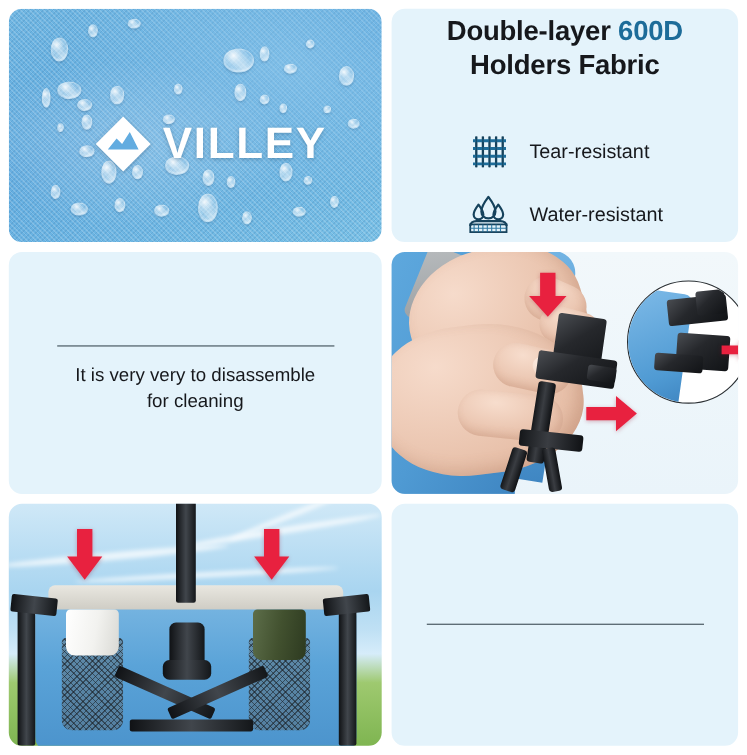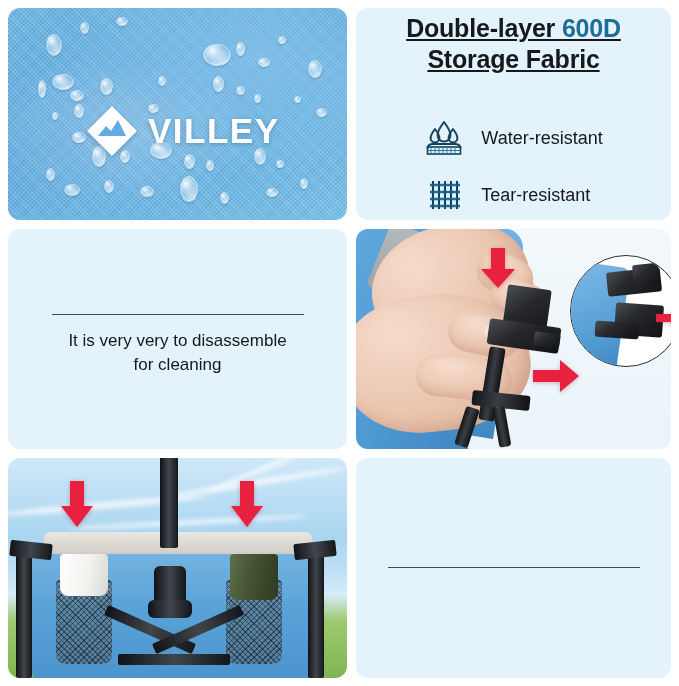--- a/index.html
+++ b/index.html
@@ -39,21 +39,20 @@
     background:#e4f3fb;
     padding:10px 26px;
   }
   .tp-title {
     font-size:25px;
     font-weight:700;
     color:#16181c;
     letter-spacing:-0.2px;
     text-align:center;
     line-height:1.22;
-    text-decoration:underline;
   }
   .tp-title .accent { color:#1d6c99; }
   .tp-rule {
     height:1px;
     background:#3d4d55;
     width:252px;
     margin:13px 0 14px 0;
   }
   .tp-sub {
     font-size:17px;
@@ -82,21 +81,21 @@
     border:1px solid rgba(255,255,255,.30);
   }
   .logo-wrap {
     position:absolute;
     left:78px; top:97px;
     display:flex; align-items:center; gap:10px;
     filter:drop-shadow(0 1px 2px rgba(20,60,95,.35));
   }
   .logo-mark { width:52px; height:52px; }
   .logo-text {
-    font-size:35px;
+    font-size:40px;
     font-weight:700;
     color:#ffffff;
     letter-spacing:1.5px;
     font-family:"Liberation Sans", sans-serif;
   }
 
   
   .features { margin-top:17px; display:flex; flex-direction:column; gap:17px; }
   .feat { display:flex; align-items:center; gap:17px; }
   .feat-ico { width:40px; height:40px; flex:0 0 40px; }
@@ -255,55 +254,55 @@
         <path d="M26 1 L51 26 L26 51 L1 26 Z" fill="#ffffff"></path>
         <path d="M12 31 L20 21 L25 26 L32 15 L40 31 Z" fill="#62ace0"></path>
       </svg>
       <span class="logo-text">VILLEY</span>
     </div>
   </div>
 
   <div class="panel textpanel">
     <div class="tp-title">
       <span>Double-layer </span><span class="accent">600D</span><br>
-      <span>Storage Fabric</span>
+      <span>Holders Fabric</span>
     </div>
     <div class="tp-rule"></div>
 
     <div class="features">
+      <div class="feat">
+        <svg class="feat-ico" viewBox="0 0 40 40">
+          <g stroke="#16425c" stroke-width="2.1" fill="none">
+            <path d="M9 6 V34 M15 6 V34 M21 6 V34 M27 6 V34 M33 6 V34"></path>
+          </g>
+          <g stroke="#1d6c99" stroke-width="2.6" fill="none">
+            <path d="M6 10 H36 M6 17 H36 M6 24 H36 M6 31 H36"></path>
+          </g>
+          <g stroke="#16425c" stroke-width="1.1" fill="none" opacity=".85">
+            <path d="M9 6 V34 M15 6 V34 M21 6 V34 M27 6 V34 M33 6 V34"></path>
+          </g>
+        </svg>
+        <span class="feat-label">Tear-resistant</span>
+      </div>
+
       <div class="feat">
         <svg class="feat-ico" viewBox="0 0 40 40">
           <g fill="none" stroke="#16425c" stroke-width="2" stroke-linejoin="round">
             <path d="M20 4 C20 4 13.6 12.4 13.6 17.2 C13.6 20.9 16.5 23.6 20 23.6 C23.5 23.6 26.4 20.9 26.4 17.2 C26.4 12.4 20 4 20 4 Z"></path>
             <path d="M11 11 C11 11 6.6 16.8 6.6 20 C6.6 22.5 8.6 24.4 11 24.4 C13.4 24.4 15.4 22.5 15.4 20 C15.4 16.8 11 11 11 11 Z"></path>
             <path d="M29 11 C29 11 24.6 16.8 24.6 20 C24.6 22.5 26.6 24.4 29 24.4 C31.4 24.4 33.4 22.5 33.4 20 C33.4 16.8 29 11 29 11 Z"></path>
             <path d="M3.5 30.5 C3.5 27.6 6 26 9 26 H31 C34 26 36.5 27.6 36.5 30.5"></path>
           </g>
           <rect x="3.5" y="29" width="33" height="7" fill="none" stroke="#16425c" stroke-width="1.6"></rect>
           <g stroke="#1d6c99" stroke-width="1" opacity=".9">
             <path d="M7 29 V36 M11 29 V36 M15 29 V36 M19 29 V36 M23 29 V36 M27 29 V36 M31 29 V36"></path>
             <path d="M3.5 32.5 H36.5"></path>
           </g>
         </svg>
         <span class="feat-label">Water-resistant</span>
-      </div>
-
-      <div class="feat">
-        <svg class="feat-ico" viewBox="0 0 40 40">
-          <g stroke="#16425c" stroke-width="2.1" fill="none">
-            <path d="M9 6 V34 M15 6 V34 M21 6 V34 M27 6 V34 M33 6 V34"></path>
-          </g>
-          <g stroke="#1d6c99" stroke-width="2.6" fill="none">
-            <path d="M6 10 H36 M6 17 H36 M6 24 H36 M6 31 H36"></path>
-          </g>
-          <g stroke="#16425c" stroke-width="1.1" fill="none" opacity=".85">
-            <path d="M9 6 V34 M15 6 V34 M21 6 V34 M27 6 V34 M33 6 V34"></path>
-          </g>
-        </svg>
-        <span class="feat-label">Tear-resistant</span>
       </div>
     </div>
   </div>
 
   <div class="panel textpanel">
     <div class="tp-rule"></div>
     <div class="tp-sub">
       <span>It is very very to disassemble</span><br>
       <span>for cleaning</span>
     </div>

